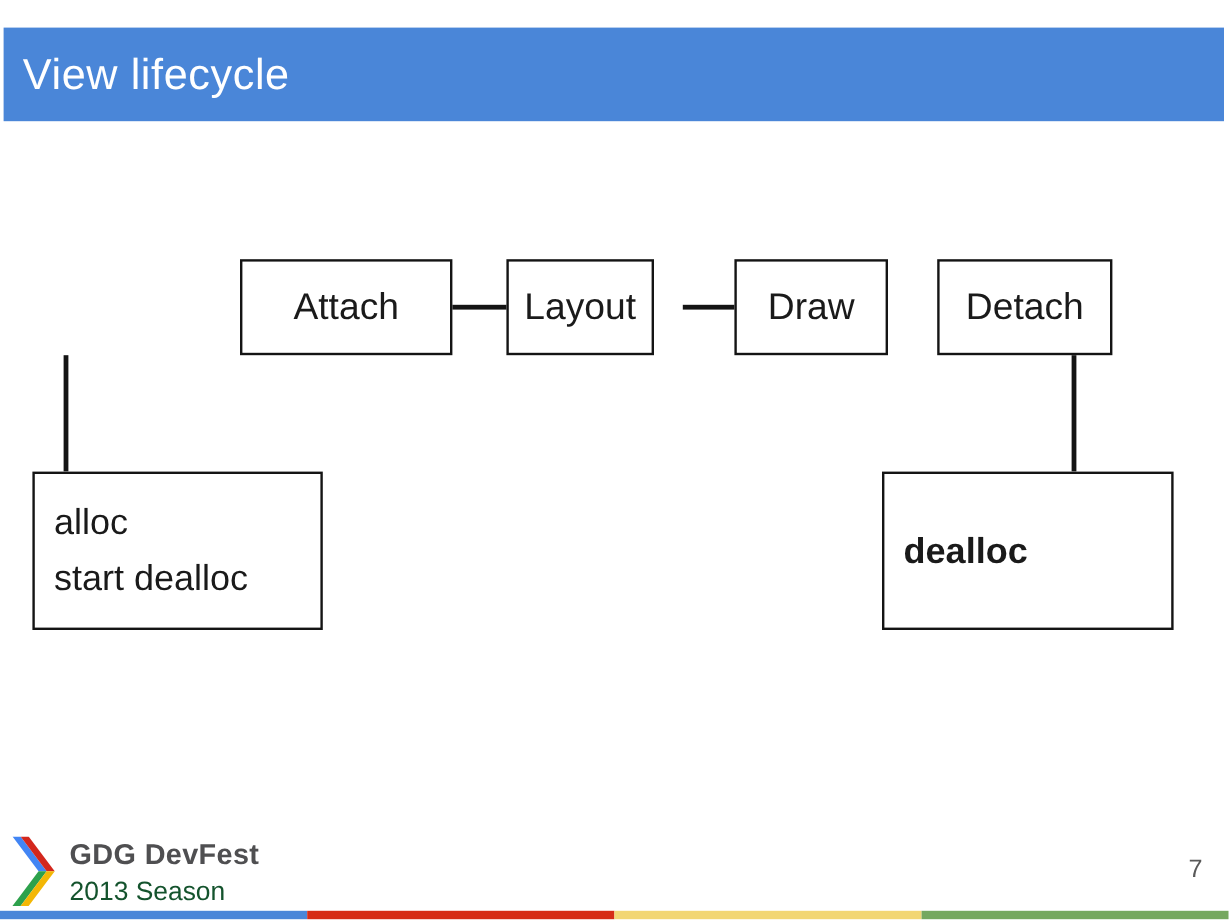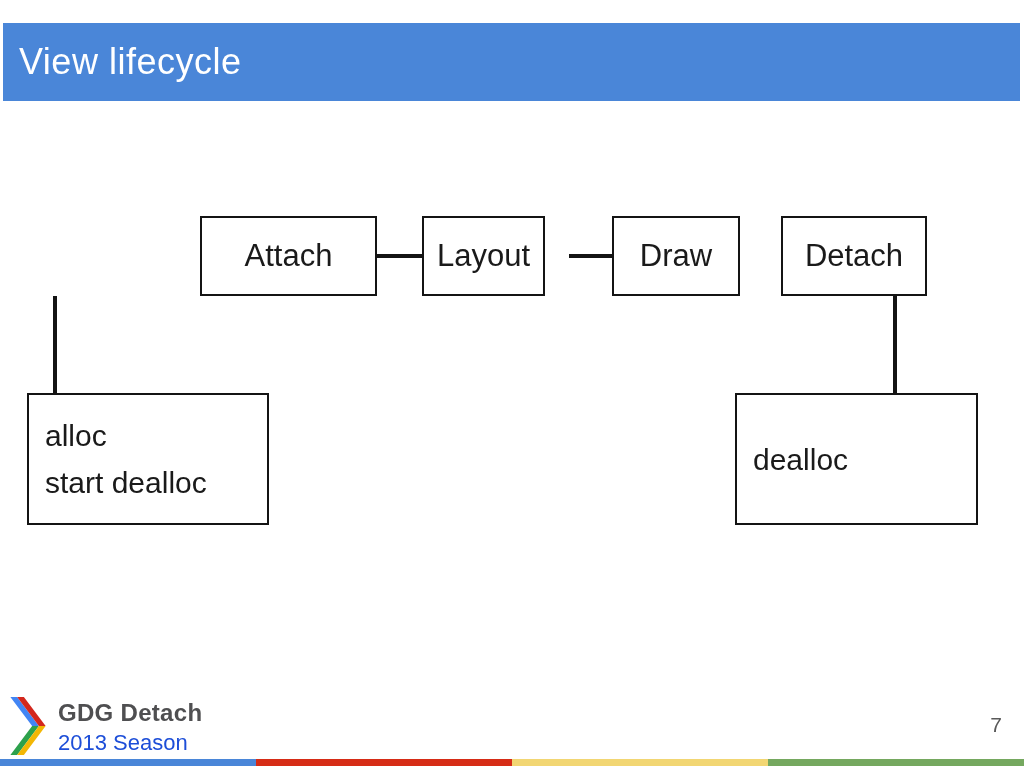--- a/index.html
+++ b/index.html
@@ -73,21 +73,21 @@
     background: #ffffff;
     display: flex;
     flex-direction: column;
     justify-content: center;
     padding-left: 16px;
     font-size: 30px;
     line-height: 47px;
     color: var(--ink, #1a1a1a);
   }
   .callout-alloc   { left: 27px;  width: 242px; }
-  .callout-dealloc { left: 735px; width: 243px; }
+  .callout-dealloc { left: 735px; width: 243px; font-weight: bold; }
 
   
   .logo-mark {
     position: absolute;
     left: 10px;
     top: 697px;
     width: 36px;
     height: 58px;
   }
   .logo-blue   { fill: var(--logo-blue, #4285f4); }
@@ -101,21 +101,21 @@
   }
   .logo-title {
     font-size: 24px;
     font-weight: 700;
     color: #4f4f51;
     letter-spacing: 0.3px;
   }
   .logo-subtitle {
     font-size: 22px;
     font-weight: 400;
-    color: #1d4ed8;
+    color: #14532d;
     margin-top: 3px;
   }
   .page-number {
     position: absolute;
     right: 22px;
     top: 713px;
     font-size: 21px;
     color: #595959;
   }
   .footer-stripes {
@@ -167,21 +167,21 @@
   </div>
 
   <svg class="logo-mark" viewBox="0 0 34 56" aria-hidden="true">
     <polygon class="logo-blue" points="0,0 6.5,0 27.5,28 21,28"></polygon>
     <polygon class="logo-red" points="6.5,0 13,0 34,28 27.5,28"></polygon>
     <polygon class="logo-green" points="21,28 27.5,28 6.5,56 0,56"></polygon>
     <polygon class="logo-yellow" points="27.5,28 34,28 13,56 6.5,56"></polygon>
   </svg>
 
   <div class="logo-text">
-    <div class="logo-title">GDG Detach</div>
+    <div class="logo-title">GDG DevFest</div>
     <div class="logo-subtitle">2013 Season</div>
   </div>
 
   <div class="page-number">7</div>
 
   <div class="footer-stripes">
     <div class="stripe stripe-blue"></div>
     <div class="stripe stripe-red"></div>
     <div class="stripe stripe-yellow"></div>
     <div class="stripe stripe-green"></div>

